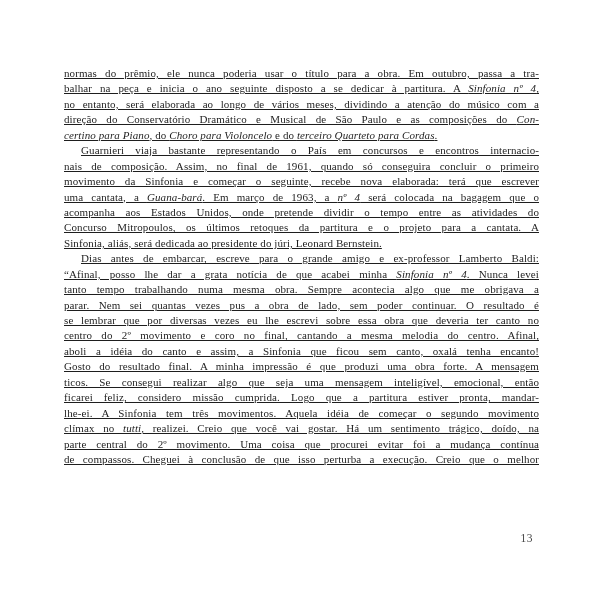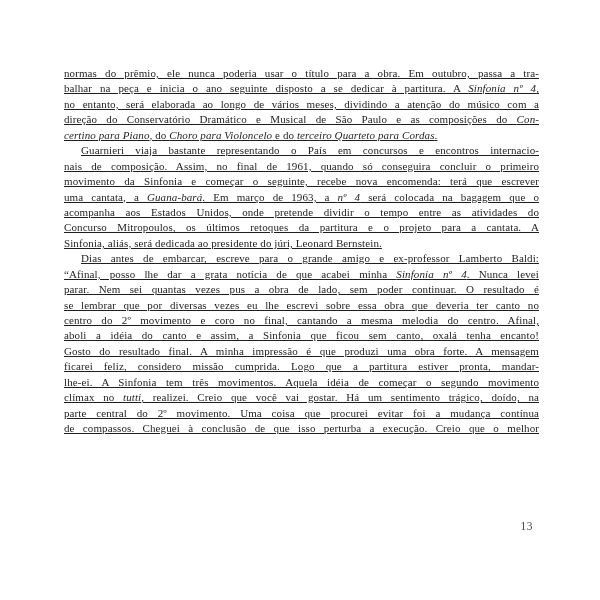--- a/index.html
+++ b/index.html
@@ -49,21 +49,21 @@
     text-align-last: left;
   }
   .line.indent {
     text-indent: 17px;
   }
   .it {
     font-style: italic;
   }
   .page-number {
     position: absolute;
-    top: 520px;
+    top: 532px;
     right: 67px;
     font-size: 11.5px;
     line-height: 13px;
     color: var(--pagenum);
     letter-spacing: 0.5px;
   }
 </style>
 </head>
 <body>
 
@@ -72,34 +72,36 @@
       <div class="paragraph">
         <div class="line"><span>normas do prêmio, ele nunca poderia usar o título para a obra. Em outubro, passa a tra-</span></div>
         <div class="line"><span>balhar na peça e inicia o ano seguinte disposto a se dedicar à partitura. A </span><span class="it">Sinfonia nº 4</span><span>,</span></div>
         <div class="line"><span>no entanto, será elaborada ao longo de vários meses, dividindo a atenção do músico com a</span></div>
         <div class="line"><span>direção do Conservatório Dramático e Musical de São Paulo e as composições do </span><span class="it">Con-</span></div>
         <div class="line flush"><span class="it">certino para Piano</span><span>, do </span><span class="it">Choro para Violoncelo</span><span> e do </span><span class="it">terceiro Quarteto para Cordas</span><span>.</span></div>
       </div>
       <div class="paragraph">
         <div class="line indent"><span>Guarnieri viaja bastante representando o País em concursos e encontros internacio-</span></div>
         <div class="line"><span>nais de composição. Assim, no final de 1961, quando só conseguira concluir o primeiro</span></div>
-        <div class="line"><span>movimento da Sinfonia e começar o seguinte, recebe nova encomenda: terá que escrever</span></div>
+        <div class="line"><span>movimento da Sinfonia e começar o seguinte, recebe nova elaborada: terá que escrever</span></div>
         <div class="line"><span>uma cantata, a </span><span class="it">Guana-bará</span><span>. Em março de 1963, a </span><span class="it">nº 4</span><span> será colocada na bagagem que o</span></div>
         <div class="line"><span>acompanha aos Estados Unidos, onde pretende dividir o tempo entre as atividades do</span></div>
         <div class="line"><span>Concurso Mitropoulos, os últimos retoques da partitura e o projeto para a cantata. A</span></div>
         <div class="line flush"><span>Sinfonia, aliás, será dedicada ao presidente do júri, Leonard Bernstein.</span></div>
       </div>
       <div class="paragraph">
         <div class="line indent"><span>Dias antes de embarcar, escreve para o grande amigo e ex-professor Lamberto Baldi:</span></div>
         <div class="line"><span>“Afinal, posso lhe dar a grata notícia de que acabei minha </span><span class="it">Sinfonia nº 4</span><span>. Nunca levei</span></div>
+        <div class="line"><span>tanto tempo trabalhando numa mesma obra. Sempre acontecia algo que me obrigava a</span></div>
         <div class="line"><span>parar. Nem sei quantas vezes pus a obra de lado, sem poder continuar. O resultado é</span></div>
         <div class="line"><span>se lembrar que por diversas vezes eu lhe escrevi sobre essa obra que deveria ter canto no</span></div>
         <div class="line"><span>centro do 2º movimento e coro no final, cantando a mesma melodia do centro. Afinal,</span></div>
         <div class="line"><span>aboli a idéia do canto e assim, a Sinfonia que ficou sem canto, oxalá tenha encanto!</span></div>
         <div class="line"><span>Gosto do resultado final. A minha impressão é que produzi uma obra forte. A mensagem</span></div>
+        <div class="line"><span>ticos. Se consegui realizar algo que seja uma mensagem inteligível, emocional, então</span></div>
         <div class="line"><span>ficarei feliz, considero missão cumprida. Logo que a partitura estiver pronta, mandar-</span></div>
         <div class="line"><span>lhe-ei. A Sinfonia tem três movimentos. Aquela idéia de começar o segundo movimento</span></div>
         <div class="line"><span>clímax no </span><span class="it">tutti</span><span>, realizei. Creio que você vai gostar. Há um sentimento trágico, doído, na</span></div>
         <div class="line"><span>parte central do 2º movimento. Uma coisa que procurei evitar foi a mudança contínua</span></div>
         <div class="line"><span>de compassos. Cheguei à conclusão de que isso perturba a execução. Creio que o melhor</span></div>
       </div>
     </div>
   <div class="page-number">13</div>
 </div>
 

